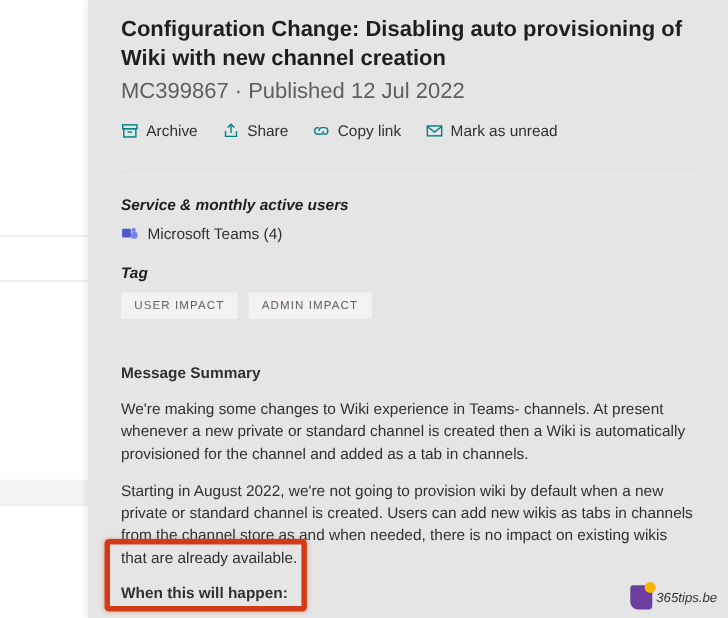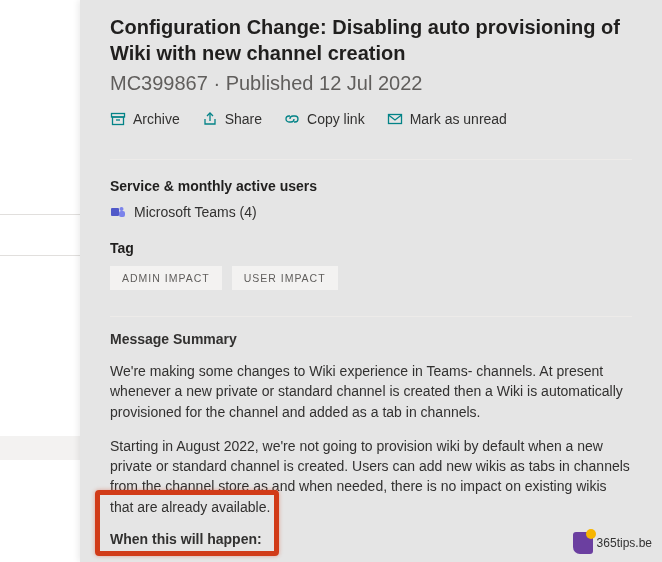--- a/index.html
+++ b/index.html
@@ -69,20 +69,21 @@
     font-size: 14px;
     color: #323130;
     cursor: pointer;
   }
   .action svg { width: 16px; height: 16px; }
   .section-label {
     font-size: 14px;
     font-weight: 600;
     color: #201f1e;
     margin-bottom: 10px;
+    font-style: italic;
   }
   .service {
     display: flex;
     align-items: center;
     gap: 8px;
     font-size: 14px;
     margin-bottom: 20px;
   }
   .service svg { width: 16px; height: 16px; }
   .tags {
@@ -132,20 +133,21 @@
   .watermark {
     position: absolute;
     right: 10px;
     bottom: 8px;
     display: flex;
     align-items: center;
     gap: 4px;
     font-size: 12px;
     color: #333;
     font-weight: 500;
+    font-style: italic;
   }
   .watermark .logo {
     width: 20px; height: 22px;
     background: #6b3fa0;
     border-radius: 3px 3px 3px 7px;
     position: relative;
   }
   .watermark .logo::after{
     content:""; position:absolute; right:-3px; top:-3px;
     width:10px; height:10px; border-radius:50%;
@@ -207,22 +209,22 @@
     <svg viewBox="0 0 16 16">
         <rect x="1" y="4" width="8" height="8" rx="1" fill="#5059c9"></rect>
         <circle cx="11.5" cy="5" r="2" fill="#7b83eb"></circle>
         <rect x="9" y="7" width="6" height="6" rx="2" fill="#7b83eb"></rect>
       </svg>
     <span>Microsoft Teams (4)</span>
   </div>
 
   <div class="section-label">Tag</div>
   <div class="tags">
+    <span class="tag">USER IMPACT</span>
     <span class="tag">ADMIN IMPACT</span>
-    <span class="tag">USER IMPACT</span>
   </div>
 
   <div class="divider"></div>
 
   <div class="summary-head">Message Summary</div>
   <p class="body">We're making some changes to Wiki experience in Teams- channels. At present whenever a new private or standard channel is created then a Wiki is automatically provisioned for the channel and added as a tab in channels.</p>
   <p class="body">Starting in August 2022, we're not going to provision wiki by default when a new private or standard channel is created. Users can add new wikis as tabs in channels from the channel store as and when needed, there is no impact on existing wikis that are already available.</p>
 
   <div class="when-line">When this will happen:</div>
   <div class="when-value">Mid-August 2022</div>

